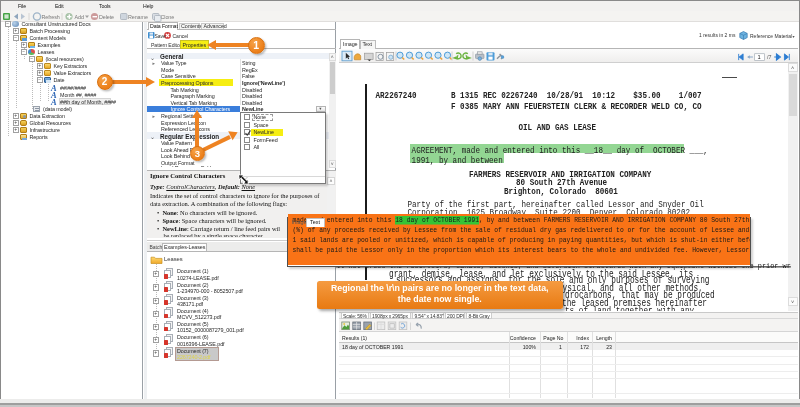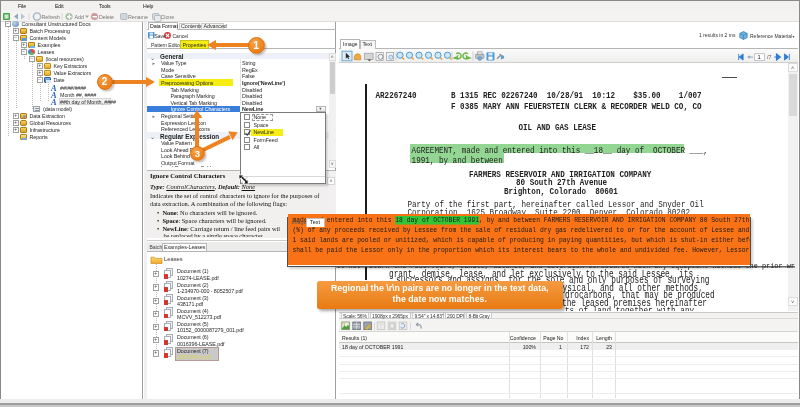--- a/index.html
+++ b/index.html
@@ -348,21 +348,21 @@
 <div class="a" style="left:410px;top:143.5px;width:274px;height:9.8px;background:#93d693;"></div>
 <div class="a" style="left:410px;top:153.3px;width:94px;height:9.4px;background:#93d693;"></div>
 <div class="a doc" style="left:411.6px;top:145.4px;z-index:1;">AGREEMENT, made and entered into this __18__ day of  OCTOBER ___,</div>
 <div class="a doc" style="left:411.6px;top:154.9px;z-index:1;">1991, by and between</div>
 <div class="a doc" style="left:469px;top:169px;font-weight:bold;">FARMERS RESERVOIR AND IRRIGATION COMPANY</div>
 <div class="a doc" style="left:516px;top:177.3px;font-weight:bold;">80 South 27th Avenue</div>
 <div class="a doc" style="left:504px;top:185.5px;font-weight:bold;">Brighton, Colorado  80601</div>
 <div class="a doc" style="left:407.5px;top:199.2px;">Party of the first part, hereinafter called Lessor and Snyder Oil</div>
 <div class="a doc" style="left:407.5px;top:207.3px;">Corporation, 1625 Broadway, Suite 2200, Denver, Colorado 80202,</div>
 <div class="a doc" style="left:407.5px;top:214.9px;">and Rocky Mountain Natural Gas Company, a Colorado corporation,</div>
-<div class="a doc" style="left:336px;top:262.4px;font-size:6.9px;text-decoration:line-through;z-index:5;transform:scaleY(1.08);transform-origin:0 0;">ll not return the reservoirs, canals, ditches, and diversion structures with any equipment without the prior wr</div>
+<div class="a doc" style="left:336px;top:262.4px;font-size:6.9px;text-decoration:line-through;z-index:5;transform:scaleY(1.08);transform-origin:0 0;">ll not cross the reservoirs, canals, ditches, and diversion structures with any equipment without the prior wr</div>
 <div class="a doc" style="left:389px;top:268.8px;font-size:7.8px;z-index:5;">grant, demise, lease, and let exclusively to the said Lessee, its</div>
 <div class="a doc" style="left:396px;top:275.4px;font-size:7.8px;z-index:5;">successors and assigns, for the sole and only purposes of surveying</div>
 <div class="a doc" style="left:562.5px;top:283.2px;font-size:7.8px;z-index:5;">ysical, and all other methods,</div>
 <div class="a doc" style="left:565px;top:290.4px;font-size:7.8px;z-index:5;">drocarbons, that may be produced</div>
 <div class="a doc" style="left:562px;top:297.7px;font-size:7.8px;z-index:5;">the leased premises hereinafter</div>
 <div class="a" style="left:565px;top:305.2px;width:170px;height:6.3px;overflow:hidden;z-index:5;">
     <div class="doc" style="font-size:7.7px;">ts of land together with any</div>
   </div>
 
 <div class="a" style="left:787.5px;top:63px;width:10px;height:248px;background:#f1f1f1;"></div>
@@ -456,21 +456,21 @@
     </g>
     <g fill="#1a1a1a">
       <path d="M2.2 2.2 L6 2.6 L2.6 6 Z"></path>
       <path d="M10.8 10.8 L7 10.4 L10.4 7 Z"></path>
       <rect x="3.6" y="5.2" width="7" height="1.6" transform="rotate(45 6.5 6.5)"></rect>
     </g>
   </svg>
 
 <div class="a" style="left:317px;top:280.5px;width:245.5px;height:28.6px;border-radius:2.5px;background:linear-gradient(#f59b41,#e87a12);box-shadow:2px 2px 3px rgba(0,0,0,0.35);z-index:55;"></div>
 <div class="a" style="left:317px;top:283.4px;width:245.5px;text-align:center;font-size:8.8px;font-weight:bold;color:#fff;z-index:56;">Regional the \r\n pairs are no longer in the text data,</div>
-<div class="a" style="left:317px;top:293.6px;width:245.5px;text-align:center;font-size:8.8px;font-weight:bold;color:#fff;z-index:56;">the date now matches.</div>
+<div class="a" style="left:317px;top:293.6px;width:245.5px;text-align:center;font-size:8.8px;font-weight:bold;color:#fff;z-index:56;">the date now single.</div>
 
 <div class="a" style="left:215px;top:42.9px;width:34px;height:4.4px;background:#ee8322;z-index:59;"></div>
 <div class="a" style="left:207px;top:39.6px;width:0;height:0;border-top:5.6px solid transparent;border-bottom:5.6px solid transparent;border-right:9px solid #ee8322;z-index:59;"></div>
 <div class="a circ" style="left:247.7px;top:36.7px;">1</div>
 <div class="a" style="left:112px;top:80.3px;width:34px;height:3.8px;background:#ee8322;z-index:59;"></div>
 <div class="a" style="left:145.5px;top:76.9px;width:0;height:0;border-top:5.4px solid transparent;border-bottom:5.4px solid transparent;border-left:9.5px solid #ee8322;z-index:59;"></div>
 <div class="a circ" style="left:96.5px;top:74px;width:16px;height:16px;font-size:10px;line-height:14.5px;">2</div>
 <div class="a" style="left:195.4px;top:117.5px;width:4px;height:29px;background:#ee8322;z-index:59;"></div>
 <div class="a" style="left:192.4px;top:110.2px;width:0;height:0;border-left:5px solid transparent;border-right:5px solid transparent;border-bottom:8.5px solid #ee8322;z-index:59;"></div>
 <div class="a" style="left:203px;top:148.1px;width:30px;height:3.8px;background:#ee8322;transform-origin:0 50%;transform:rotate(-25.9deg);z-index:59;"></div>

